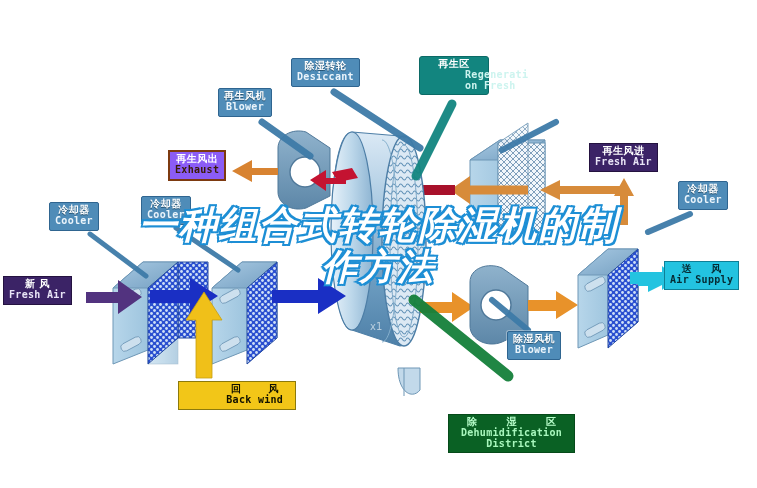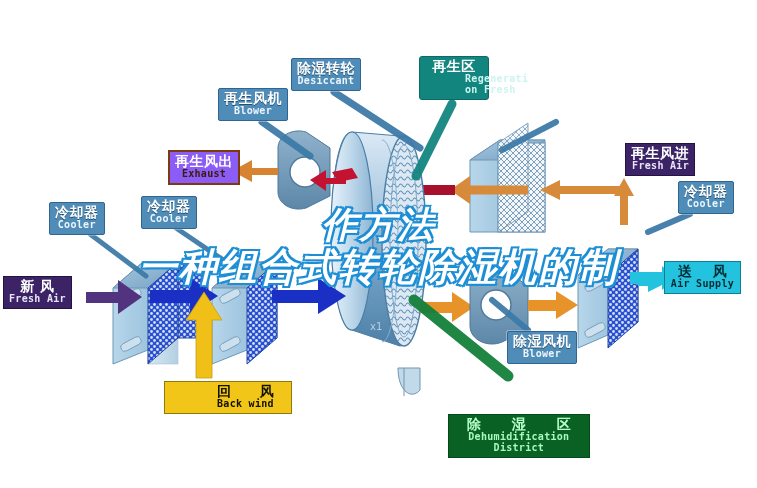--- a/index.html
+++ b/index.html
@@ -20,21 +20,21 @@
     text-align:center;
     line-height:1.08;
     white-space:nowrap;
     z-index:30;
     padding:2px 5px 3px 5px;
   }
   .label .cn{
     display:block;
     font-family:"DejaVu Sans", sans-serif;
     font-weight:bold;
-    font-size:14px;
+    font-size:10px;
     letter-spacing:0.5px;
   }
   .label .en{
     display:block;
     font-family:"DejaVu Sans Mono","Liberation Mono",monospace;
     font-weight:bold;
     font-size:10px;
     letter-spacing:0.3px;
   }
 
@@ -313,21 +313,21 @@
     <span class="en">Blower</span>
   </div>
 
   <div class="label lb-teal" style="left:419px;top:56px;width:70px;">
     <span class="cn">再生区</span>
     <span class="en">Regenerati</span>
     <span class="en">on Fresh</span>
   </div>
 
 
-  <div class="label lb-purple" style="left:625px;top:143px;">
+  <div class="label lb-purple" style="left:589px;top:143px;">
     <span class="cn">再生风进</span>
     <span class="en">Fresh Air</span>
   </div>
 
   <div class="label lb-steel" style="left:678px;top:181px;">
     <span class="cn">冷却器</span>
     <span class="en">Cooler</span>
   </div>
 
   <div class="label lb-orange" style="left:168px;top:150px;">
@@ -343,21 +343,21 @@
   <div class="label lb-steel" style="left:141px;top:196px;">
     <span class="cn">冷却器</span>
     <span class="en">Cooler</span>
   </div>
 
   <div class="label lb-purple" style="left:3px;top:276px;">
     <span class="cn">新   风</span>
     <span class="en">Fresh Air</span>
   </div>
 
-  <div class="label lb-yellow" style="left:164px;top:381px;padding-left:40px;">
+  <div class="label lb-yellow" style="left:178px;top:381px;padding-left:40px;">
     <span class="cn">回   风</span>
     <span class="en">Back wind</span>
   </div>
 
   <div class="label lb-steel" style="left:507px;top:331px;">
     <span class="cn">除湿风机</span>
     <span class="en">Blower</span>
   </div>
 
   <div class="label lb-green" style="left:448px;top:376px;">
@@ -365,17 +365,17 @@
     <span class="en">Dehumidification</span>
     <span class="en">District</span>
   </div>
 
   <div class="label lb-cyan" style="left:664px;top:261px;">
     <span class="cn">送  风</span>
     <span class="en">Air Supply</span>
   </div>
 
   <div id="title-overlay">
+    <span class="tline">一种组合式转轮除湿机的制</span>
     <span class="tline second">作方法</span>
-    <span class="tline">一种组合式转轮除湿机的制</span>
   </div>
 
 </div>
 
 </body></html>

